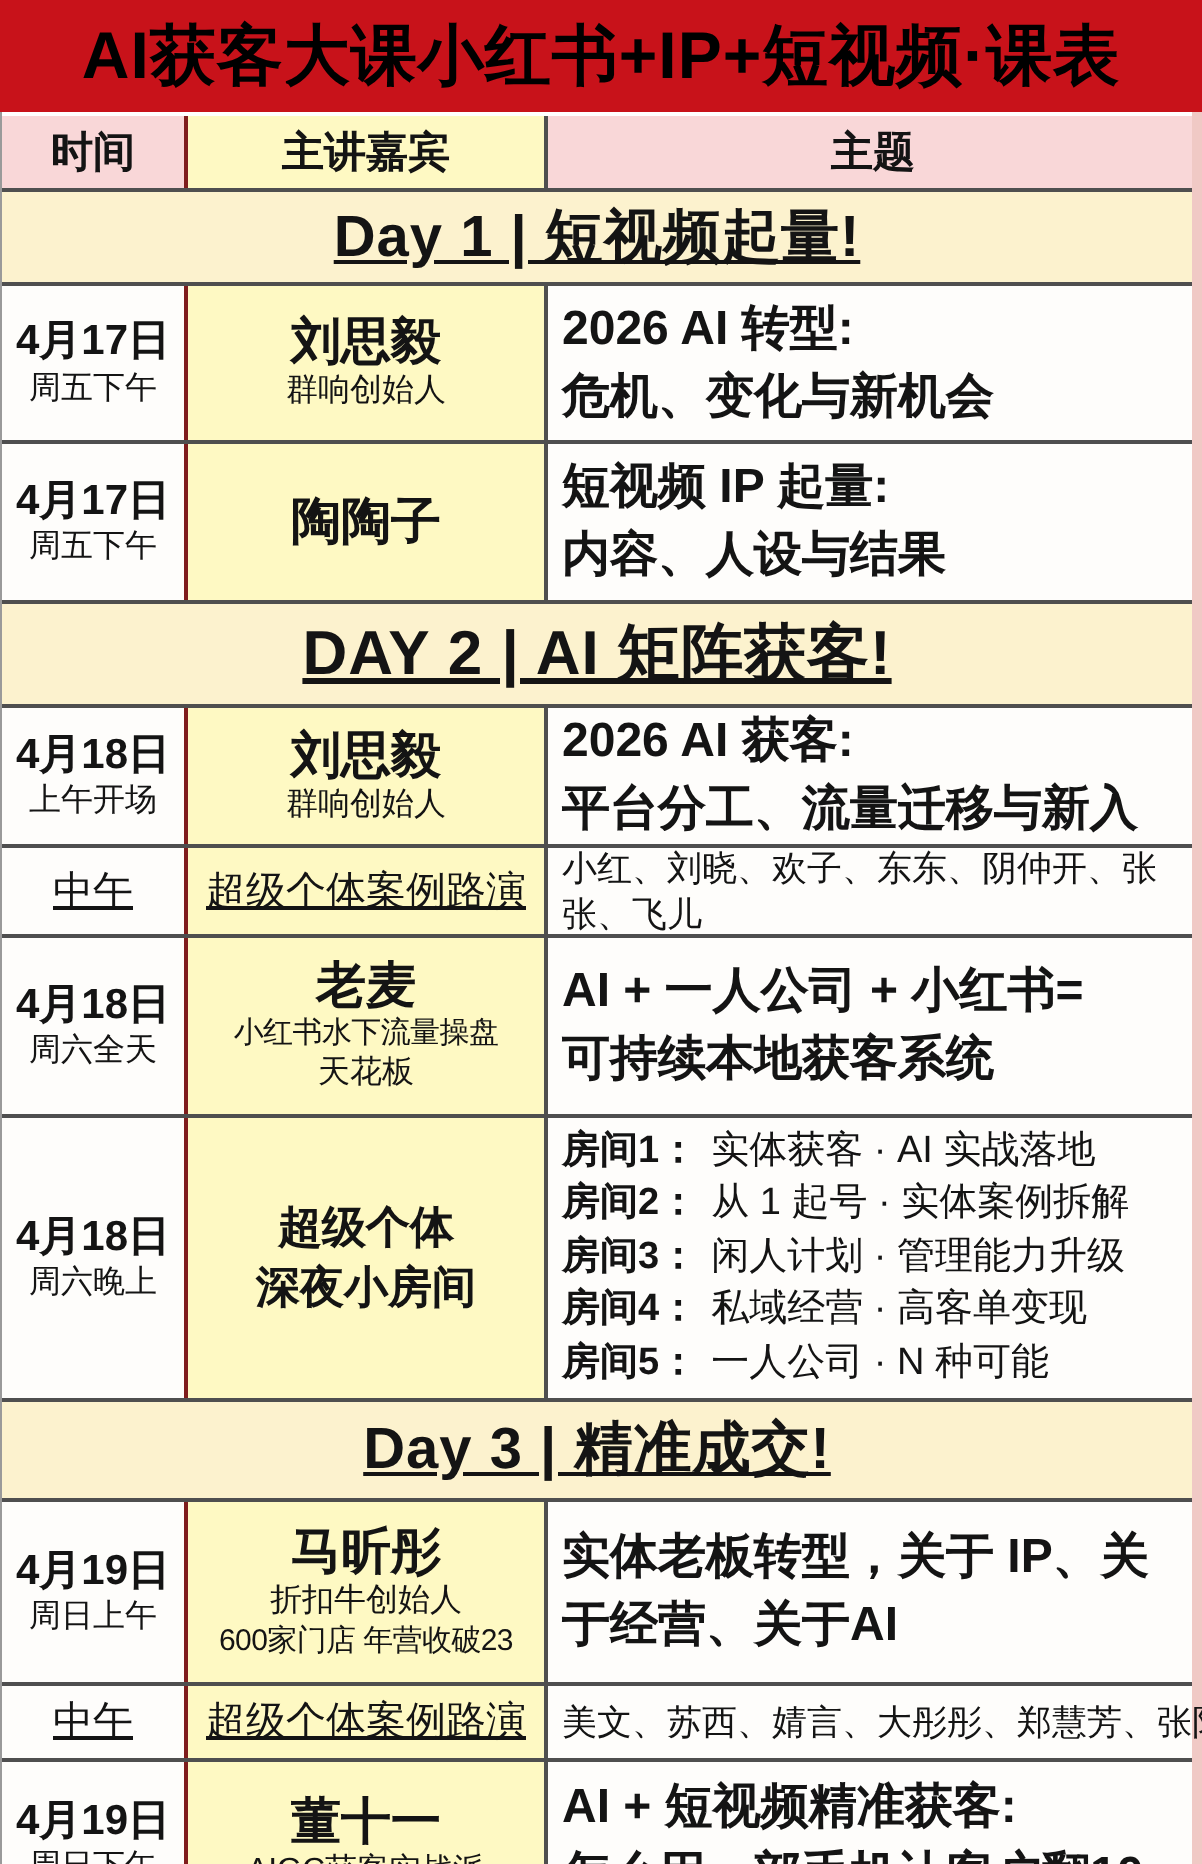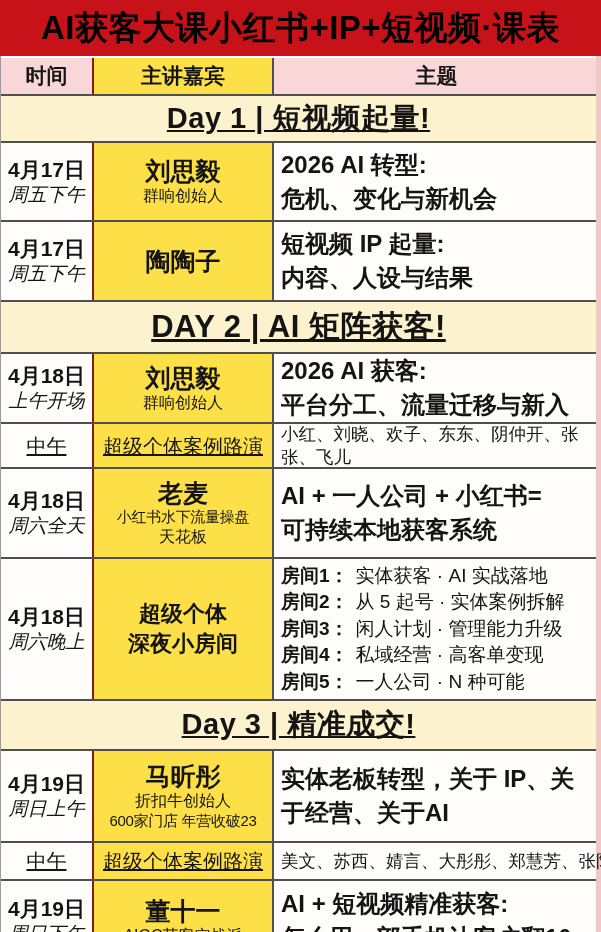--- a/index.html
+++ b/index.html
@@ -41,31 +41,31 @@
   }
   .row{
     display:flex;border-bottom:2px solid #4f4f4f;background:#fefdfb;
   }
   .c-time{
     width:93px;flex:0 0 93px;display:flex;flex-direction:column;
     align-items:center;justify-content:center;text-align:center;
     border-right:2px solid #7f1d1d;box-sizing:border-box;
   }
   .c-spk{
-    width:180px;flex:0 0 180px;background:#fde047;
+    width:180px;flex:0 0 180px;background:#fef9c3;
     display:flex;flex-direction:column;align-items:center;justify-content:center;
     text-align:right;border-right:2px solid #4f4f4f;box-sizing:border-box;
     padding:0 2px;
   }
   .c-top{
     flex:1;display:flex;flex-direction:column;justify-content:center;
     padding:2px 4px 2px 7px;box-sizing:border-box;min-width:0;
   }
   .time-main{font-weight:800;font-size:21px;line-height:1.3;}
-  .time-sub{font-size:19px;line-height:1.3;font-style:italic;}
+  .time-sub{font-size:16px;line-height:1.3;}
   .spk-name{font-weight:800;font-size:25px;line-height:1.2;}
   .spk-name-sm{font-weight:800;font-size:22px;line-height:1.35;}
   .spk-sub{font-size:16px;line-height:1.3;}
   .spk-sub-tight{font-size:15px;line-height:1.25;letter-spacing:-0.3px;white-space:nowrap;}
   .spk-plain{font-size:20px;line-height:1.2;text-decoration:underline;}
   .topic-big{font-weight:800;font-size:24px;line-height:1.4;}
   .names{font-size:17.5px;line-height:1.3;padding-right:2px;}
   .room-line{font-size:19px;line-height:26.5px;white-space:nowrap;}
   .room-label{font-weight:800;margin-right:7px;}
 </style>
@@ -166,21 +166,21 @@
       <div class="c-time">
         <div class="time-main">4月18日</div>
         <div class="time-sub">周六晚上</div>
       </div>
       <div class="c-spk">
         <div class="spk-name-sm">超级个体</div>
         <div class="spk-name-sm">深夜小房间</div>
       </div>
       <div class="c-top">
         <div class="room-line"><span class="room-label">房间1：</span><span>实体获客 · AI 实战落地</span></div>
-        <div class="room-line"><span class="room-label">房间2：</span><span>从 5 起号 · 实体案例拆解</span></div>
+        <div class="room-line"><span class="room-label">房间2：</span><span>从 1 起号 · 实体案例拆解</span></div>
         <div class="room-line"><span class="room-label">房间3：</span><span>闲人计划 · 管理能力升级</span></div>
         <div class="room-line"><span class="room-label">房间4：</span><span>私域经营 · 高客单变现</span></div>
         <div class="room-line"><span class="room-label">房间5：</span><span>一人公司 · N 种可能</span></div>
       </div>
     </div>
 
     <div class="band" style="height:50px;">Day 3 | 精准成交!</div>
 
     <div class="row" style="height:92px;">
       <div class="c-time">

